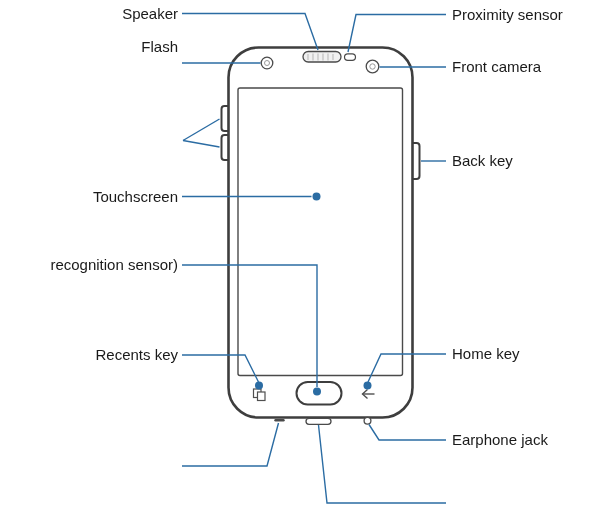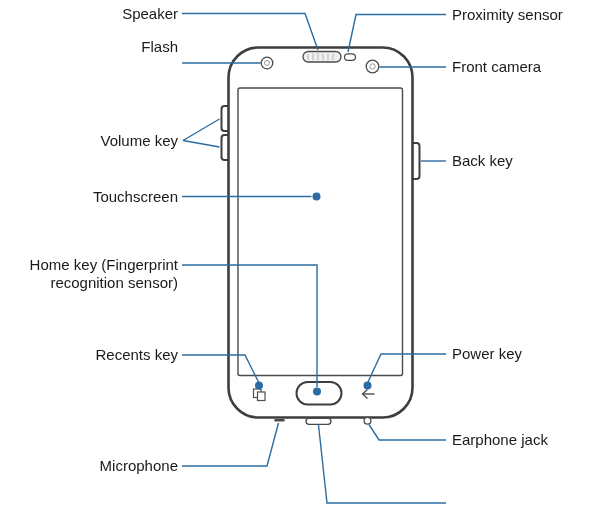--- a/index.html
+++ b/index.html
@@ -119,37 +119,34 @@
       <circle cx="317" cy="391.5" r="4"></circle>
       <circle cx="259" cy="385.5" r="4"></circle>
       <circle cx="367.5" cy="385.5" r="4"></circle>
     </g>
   </svg>
 
   <div class="label label-left" style="top:5px">Speaker</div>
 
   <div class="label label-left" style="top:38px">Flash</div>
 
-  <div class="label label-left" style="top:132px">Volume key</div>
 
   <div class="label label-left" style="top:188px">Touchscreen</div>
 
   <div class="label label-left" style="top:256px">
-    <div>Home key (Fingerprint</div>
     <div>recognition sensor)</div>
   </div>
 
   <div class="label label-left" style="top:346px">Recents key</div>
 
-  <div class="label label-left" style="top:457px">Microphone</div>
 
   <div class="label label-right" style="top:6px">Proximity sensor</div>
 
   <div class="label label-right" style="top:58px">Front camera</div>
 
   <div class="label label-right" style="top:152px">Back key</div>
 
-  <div class="label label-right" style="top:345px">Power key</div>
+  <div class="label label-right" style="top:345px">Home key</div>
 
   <div class="label label-right" style="top:431px">Earphone jack</div>
 
 
 </div>
 
 </body></html>

